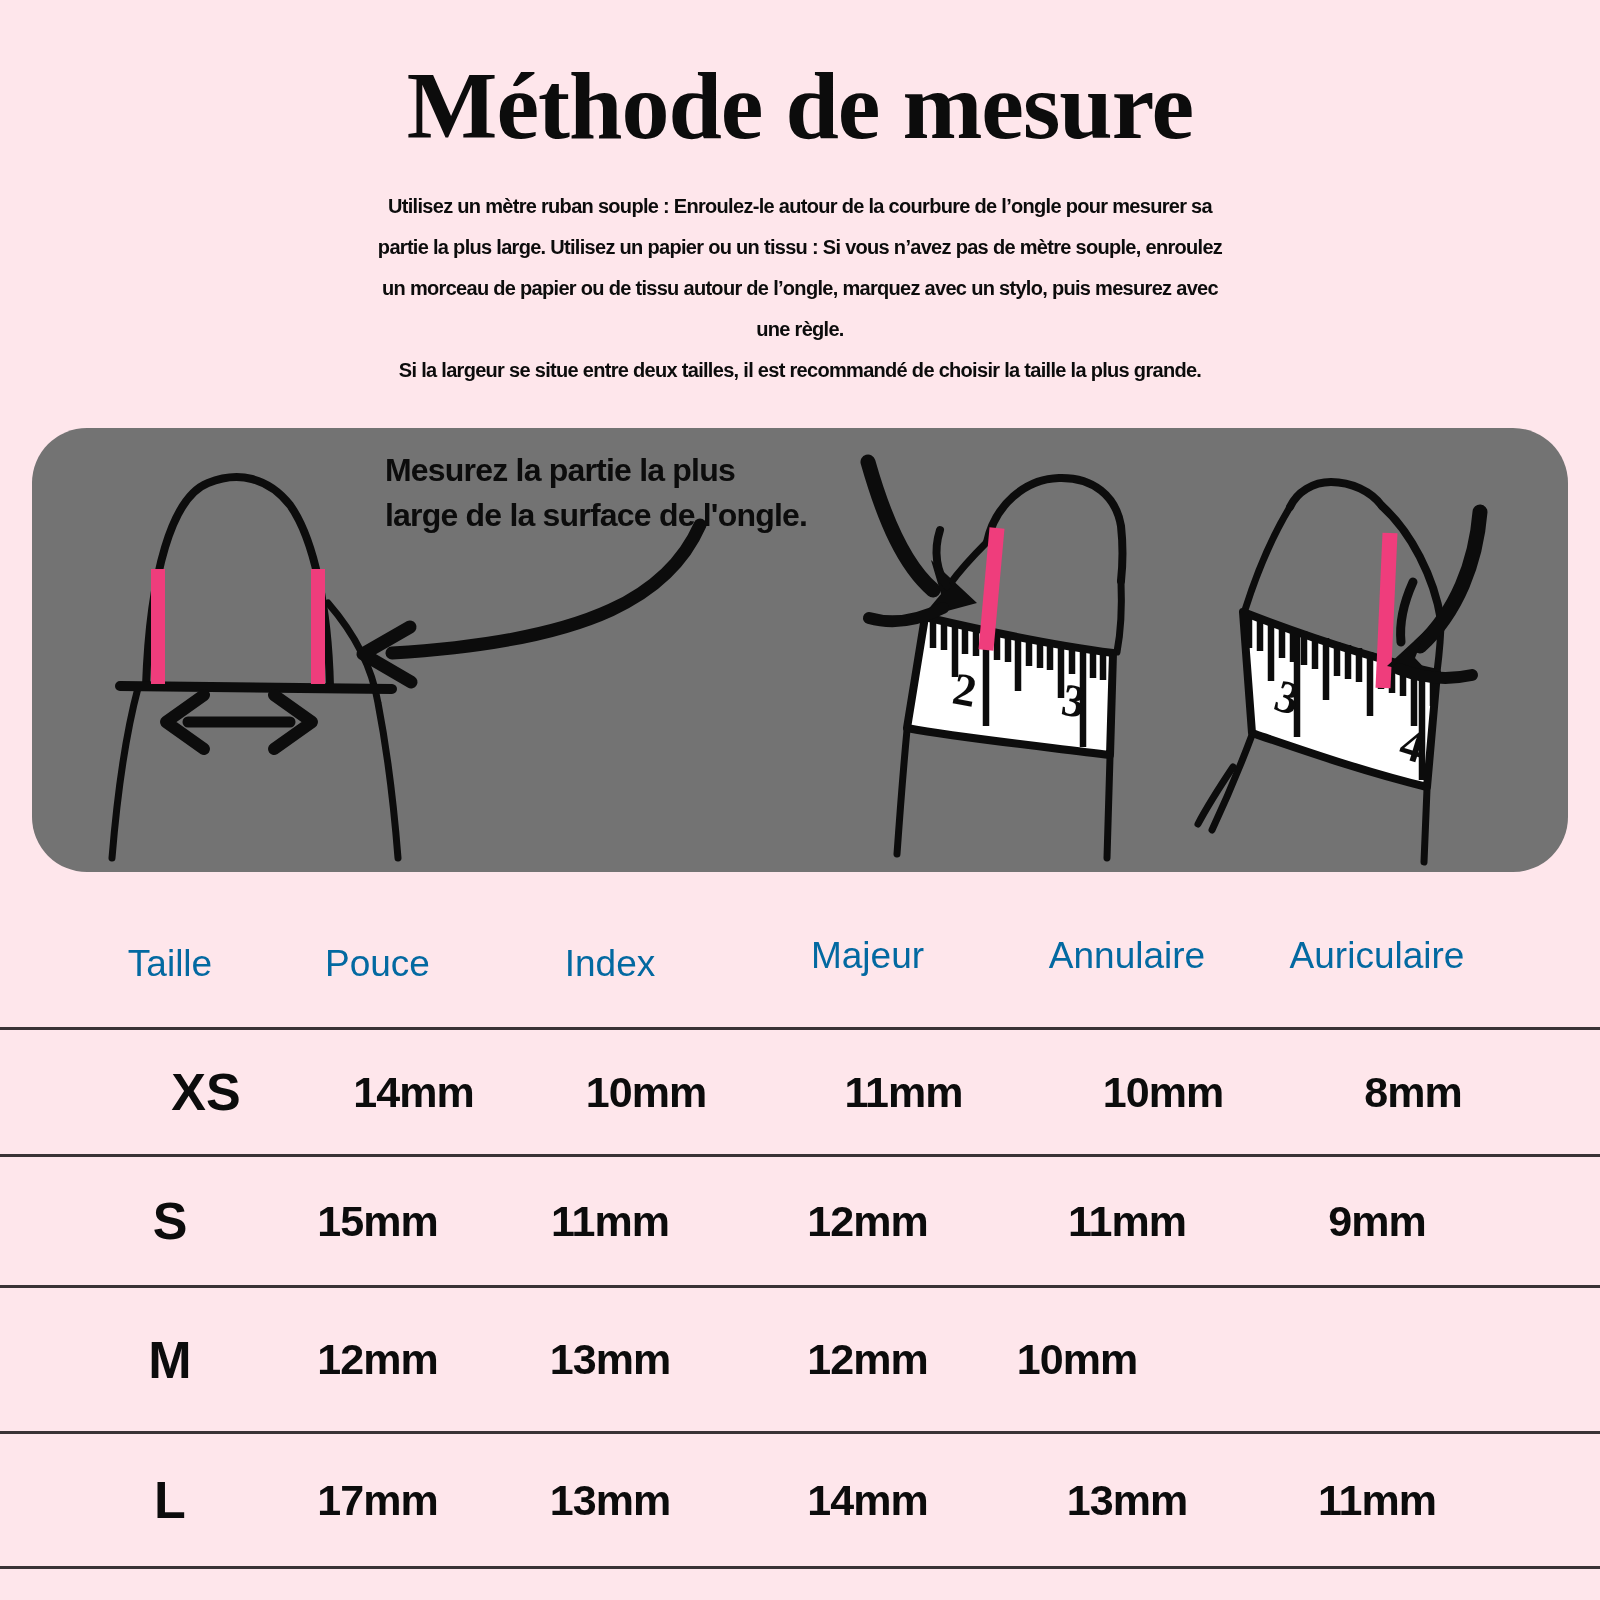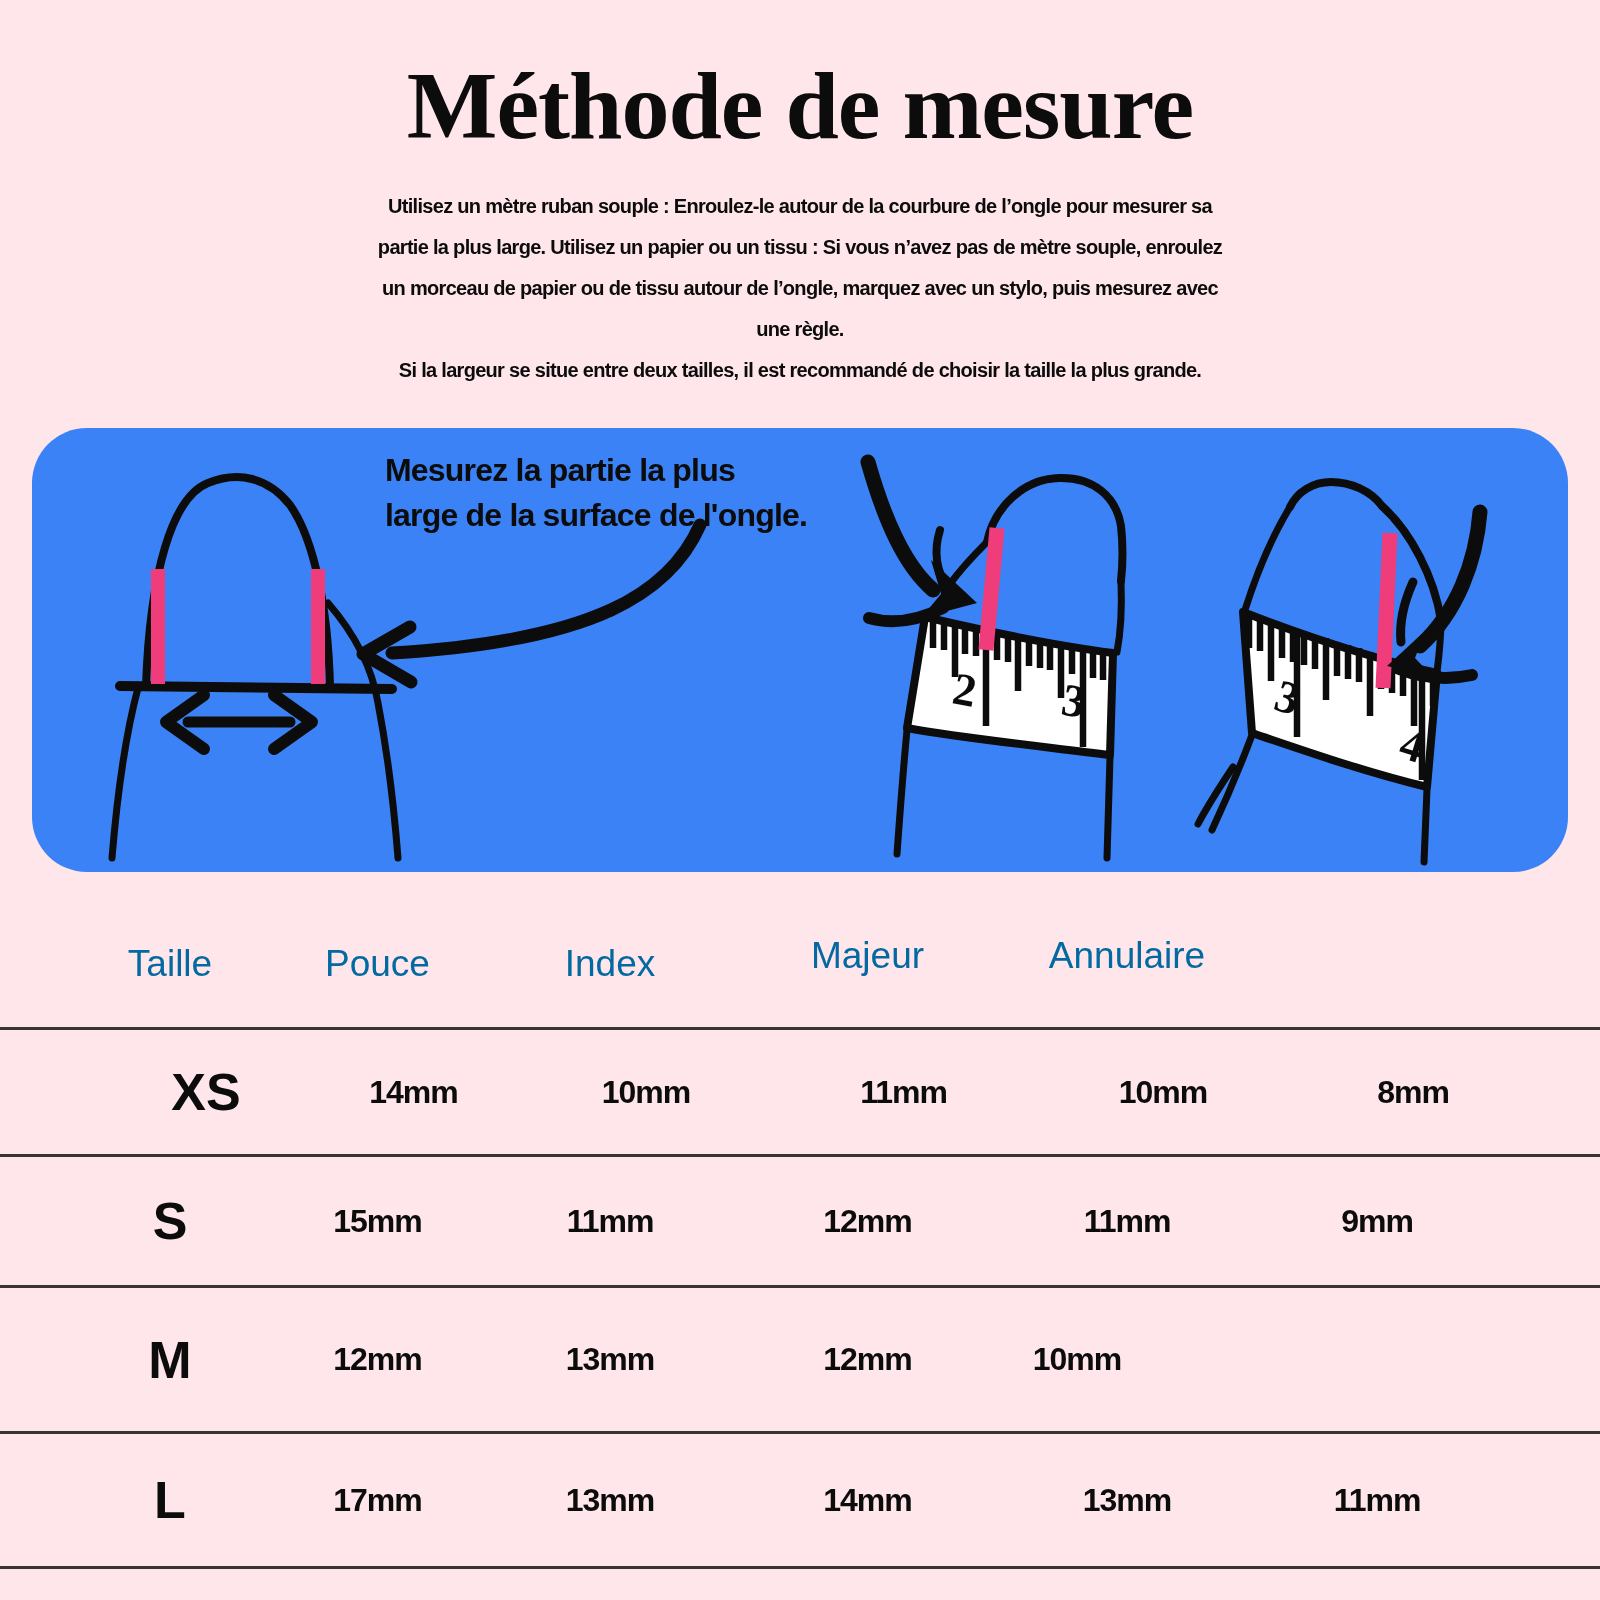--- a/index.html
+++ b/index.html
@@ -13,21 +13,21 @@
     text-align:center; font-family:"Liberation Serif", serif;
     font-weight:700; font-size:96px; line-height:1.12; letter-spacing:-1px;
   }
   .intro {
     position:absolute; top:186px; left:50%; transform:translateX(-50%);
     width:1560px; margin:0; text-align:center; white-space:pre-line;
     font-weight:700; font-size:20px; line-height:41px; letter-spacing:-0.7px;
   }
   .panel {
     position:absolute; left:32px; top:428px; width:1536px; height:444px;
-    background:#3b82f6; border-radius:55px;
+    background:#737373; border-radius:55px;
   }
   .fig { position:absolute; }
   .fig1 { left:28px;   top:27px; }
   .fig2 { left:813px;  top:22px; }
   .fig3 { left:1153px; top:22px; }
   .caption {
     position:absolute; left:353px; top:20px; width:480px; margin:0;
     white-space:pre-line; font-weight:700; font-size:32px; line-height:45px;
     letter-spacing:-0.8px;
   }
@@ -45,21 +45,21 @@
   .trow.r0 { height:127px;padding-left:36px; }
   .trow.r1 { height:131px; }
   .trow.r2 { height:146px; }
   .trow.r3 { height:138px; border-bottom:3px solid var(--line,#3A3335); }
   .cell { display:flex; align-items:center; justify-content:center; white-space:nowrap; }
   .col0 { padding-left:70px; }
   .col5 { padding-right:100px; }
   .th { font-size:37px; font-weight:400; color:#0369a1; }
   .th.col3, .th.col4, .th.col5 { transform:translateY(-8px); }
   .size-label { font-size:52px; font-weight:700; }
-  .val { font-size:32px; font-weight:700; letter-spacing:-1px; }
+  .val { font-size:43px; font-weight:700; letter-spacing:-1px; }
 </style>
 </head>
 <body>
 
 <div class="page">
 
   <h1 class="title">Méthode de mesure</h1>
 
   <p class="intro">Utilisez un mètre ruban souple : Enroulez-le autour de la courbure de l’ongle pour mesurer sa
 partie la plus large. Utilisez un papier ou un tissu : Si vous n’avez pas de mètre souple, enroulez
@@ -144,20 +144,21 @@
 
   </section>
 
   <section class="size-table">
     <div class="thead">
         <div class="cell th col0">Taille</div>
         <div class="cell th col1">Pouce</div>
         <div class="cell th col2">Index</div>
         <div class="cell th col3">Majeur</div>
         <div class="cell th col4">Annulaire</div>
+        <div class="cell th col5">Auriculaire</div>
       </div>
     <div class="tbody">
         <div class="trow r0">
           <div class="cell size-label col0">XS</div>
           <div class="cell val col1">14mm</div>
           <div class="cell val col2">10mm</div>
           <div class="cell val col3">11mm</div>
           <div class="cell val col4">10mm</div>
           <div class="cell val col5">8mm</div>
         </div>

